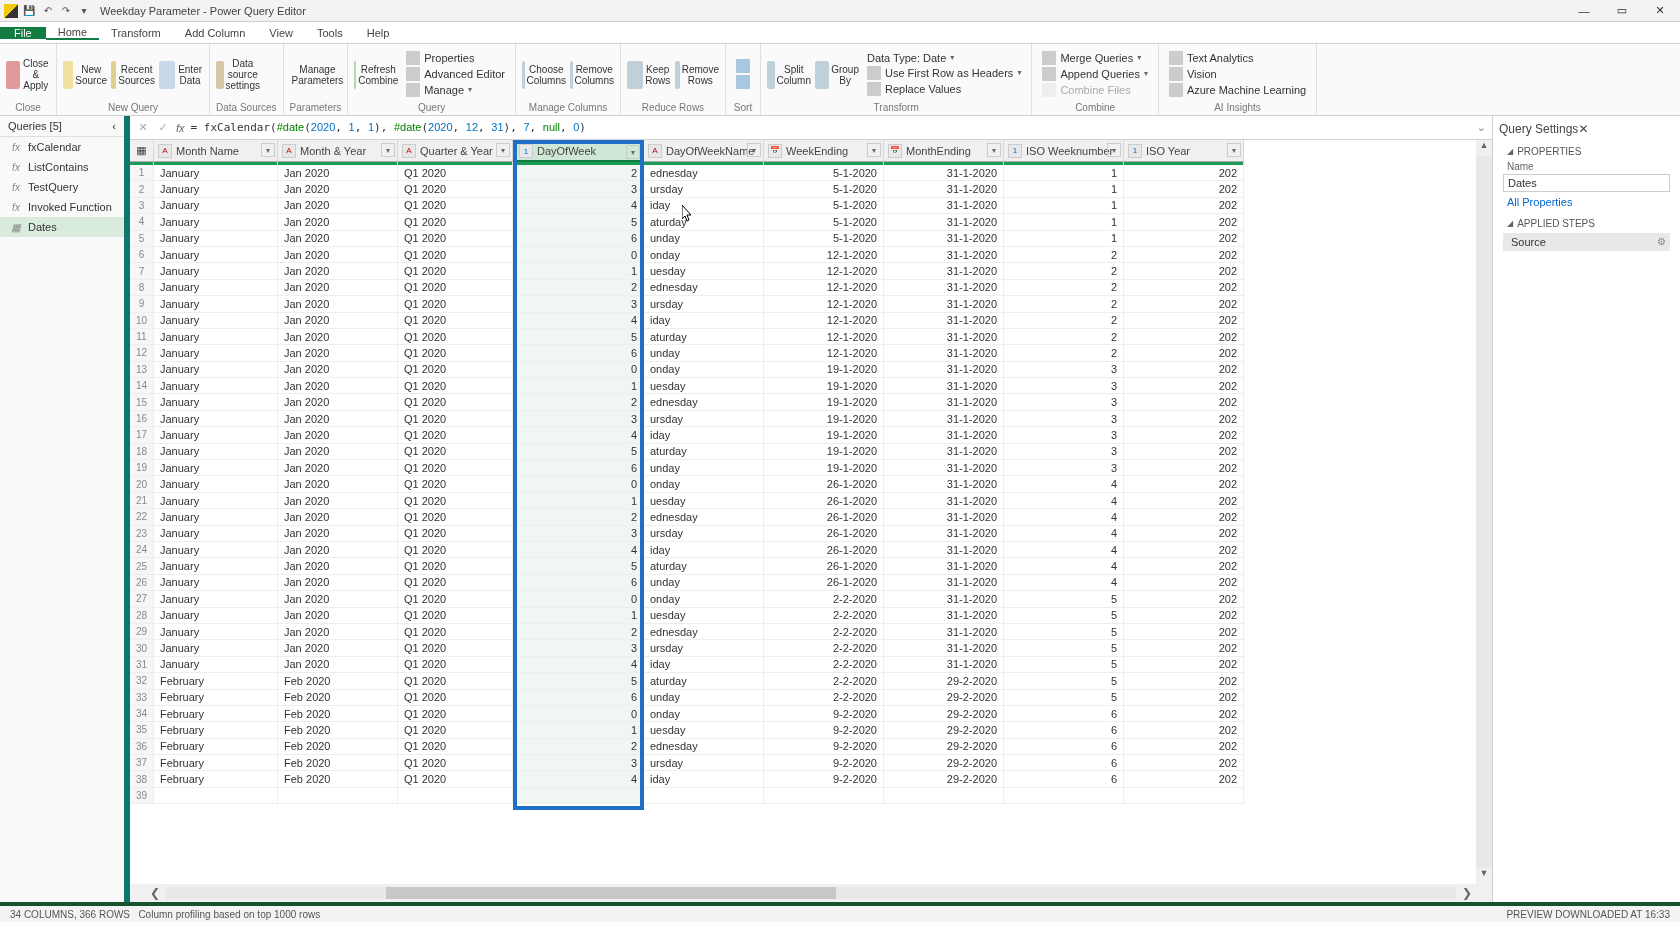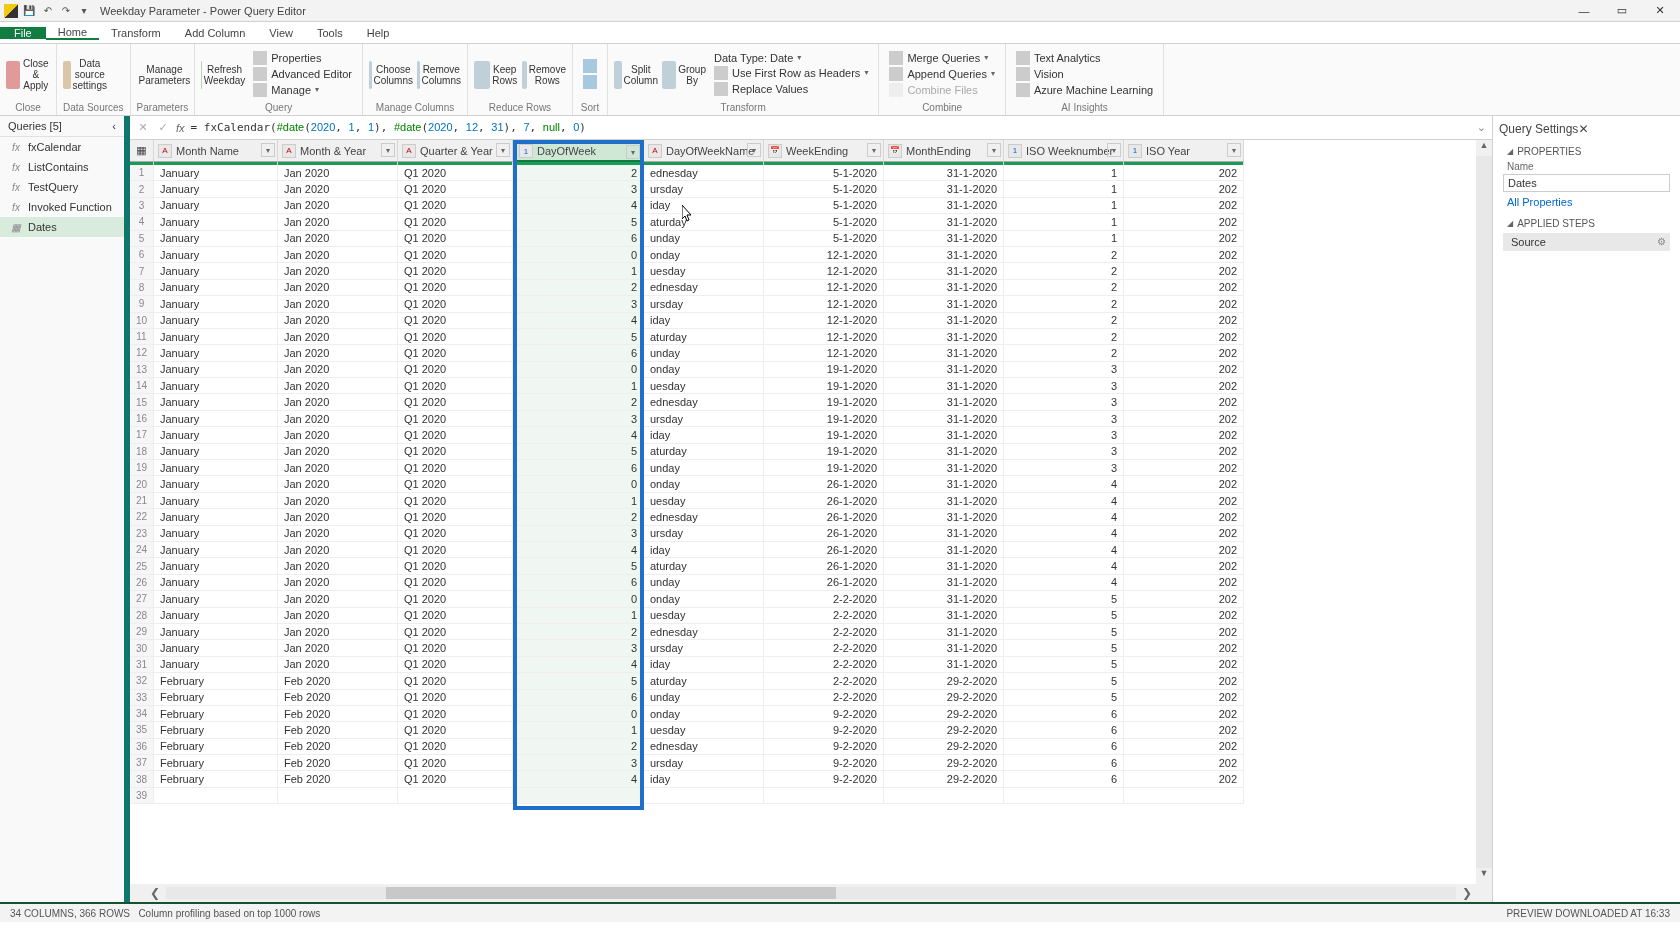--- a/index.html
+++ b/index.html
@@ -81,21 +81,21 @@
 .settings { width: 188px; border-left: 1px solid #d0d0d0; background: #fff; padding: 6px; }
 .settings .shead { display: flex; justify-content: flex-start; align-items:center; font-size: 12px; color:#444; padding-bottom:4px;}
 .settings .section-label { font-size: 10px; color: #555; padding: 6px 0 2px 8px; display:flex; align-items:center; gap:4px;}
 .settings .section-label::before{content:"◢"; font-size:8px; color:#666;}
 .settings .box { border: 1px solid #ccc; padding: 2px 4px; font-size: 11px; margin: 0 4px; }
 .settings .link { color: #0066cc; font-size: 11px; padding: 4px 8px; }
 .settings .step { background: #e8e8e8; padding: 3px 8px; margin: 2px 4px; font-size: 11px; position:relative;}
 .settings .step .gear{position:absolute; right:4px; top:3px; color:#888; font-size:10px;}
 
 
-.status { height: 20px; background: #f3f3f3; border-top: 2px solid #14532d; display: flex; align-items: center; padding: 0 10px; font-size: 10px; color: #555; justify-content: space-between; }
+.status { height: 20px; background: #f3f3f3; border-top: 4px solid #14532d; display: flex; align-items: center; padding: 0 10px; font-size: 10px; color: #555; justify-content: space-between; }
 
 
 .cursor { position: absolute; width: 12px; height: 18px; z-index: 50; pointer-events:none;}
 .cursor svg { width:100%; height:100%;}
 
 
 .vscroll{width:16px; background:#f0f0f0; display:flex; flex-direction:column;}
 .vscroll .arrow{height:16px; text-align:center; font-size:9px; color:#666;}
 .vscroll .track{flex:1; background:#e8e8e8;}
 </style>
@@ -135,20 +135,40 @@
           <div class="ico" style="background:#e09a9a"></div>
           <span>Close &amp;
 Apply</span>
         </div>
     </div>
     <div class="glabel">Close</div>
   </div>
   <div class="rgroup">
     <div class="rbtns-h">
       <div class="rbtn-big">
+          <div class="ico" style="background:#f0e0a0"></div>
+          <span>New
+Source</span>
+        </div>
+      <div class="rbtn-big">
+          <div class="ico" style="background:#e0d090"></div>
+          <span>Recent
+Sources</span>
+        </div>
+      <div class="rbtn-big">
+          <div class="ico" style="background:#c8d8e8"></div>
+          <span>Enter
+Data</span>
+        </div>
+    </div>
+    <div class="glabel">New Query</div>
+  </div>
+  <div class="rgroup">
+    <div class="rbtns-h">
+      <div class="rbtn-big">
           <div class="ico" style="background:#d8c8a8"></div>
           <span>Data source
 settings</span>
         </div>
     </div>
     <div class="glabel">Data Sources</div>
   </div>
   <div class="rgroup">
     <div class="rbtns-h">
       <div class="rbtn-big">
@@ -157,21 +177,21 @@
 Parameters</span>
         </div>
     </div>
     <div class="glabel">Parameters</div>
   </div>
   <div class="rgroup">
     <div class="rbtns-h">
       <div class="rbtn-big">
           <div class="ico" style="background:#b0d8b8"></div>
           <span>Refresh
-Weekday</span>
+Combine</span>
         </div>
       <div class="rbtns-v">
         <div class="rbtn-sm">
             <span class="ico"></span>
             <span>Properties</span>
           </div>
         <div class="rbtn-sm">
             <span class="ico"></span>
             <span>Advanced Editor</span>
           </div>

